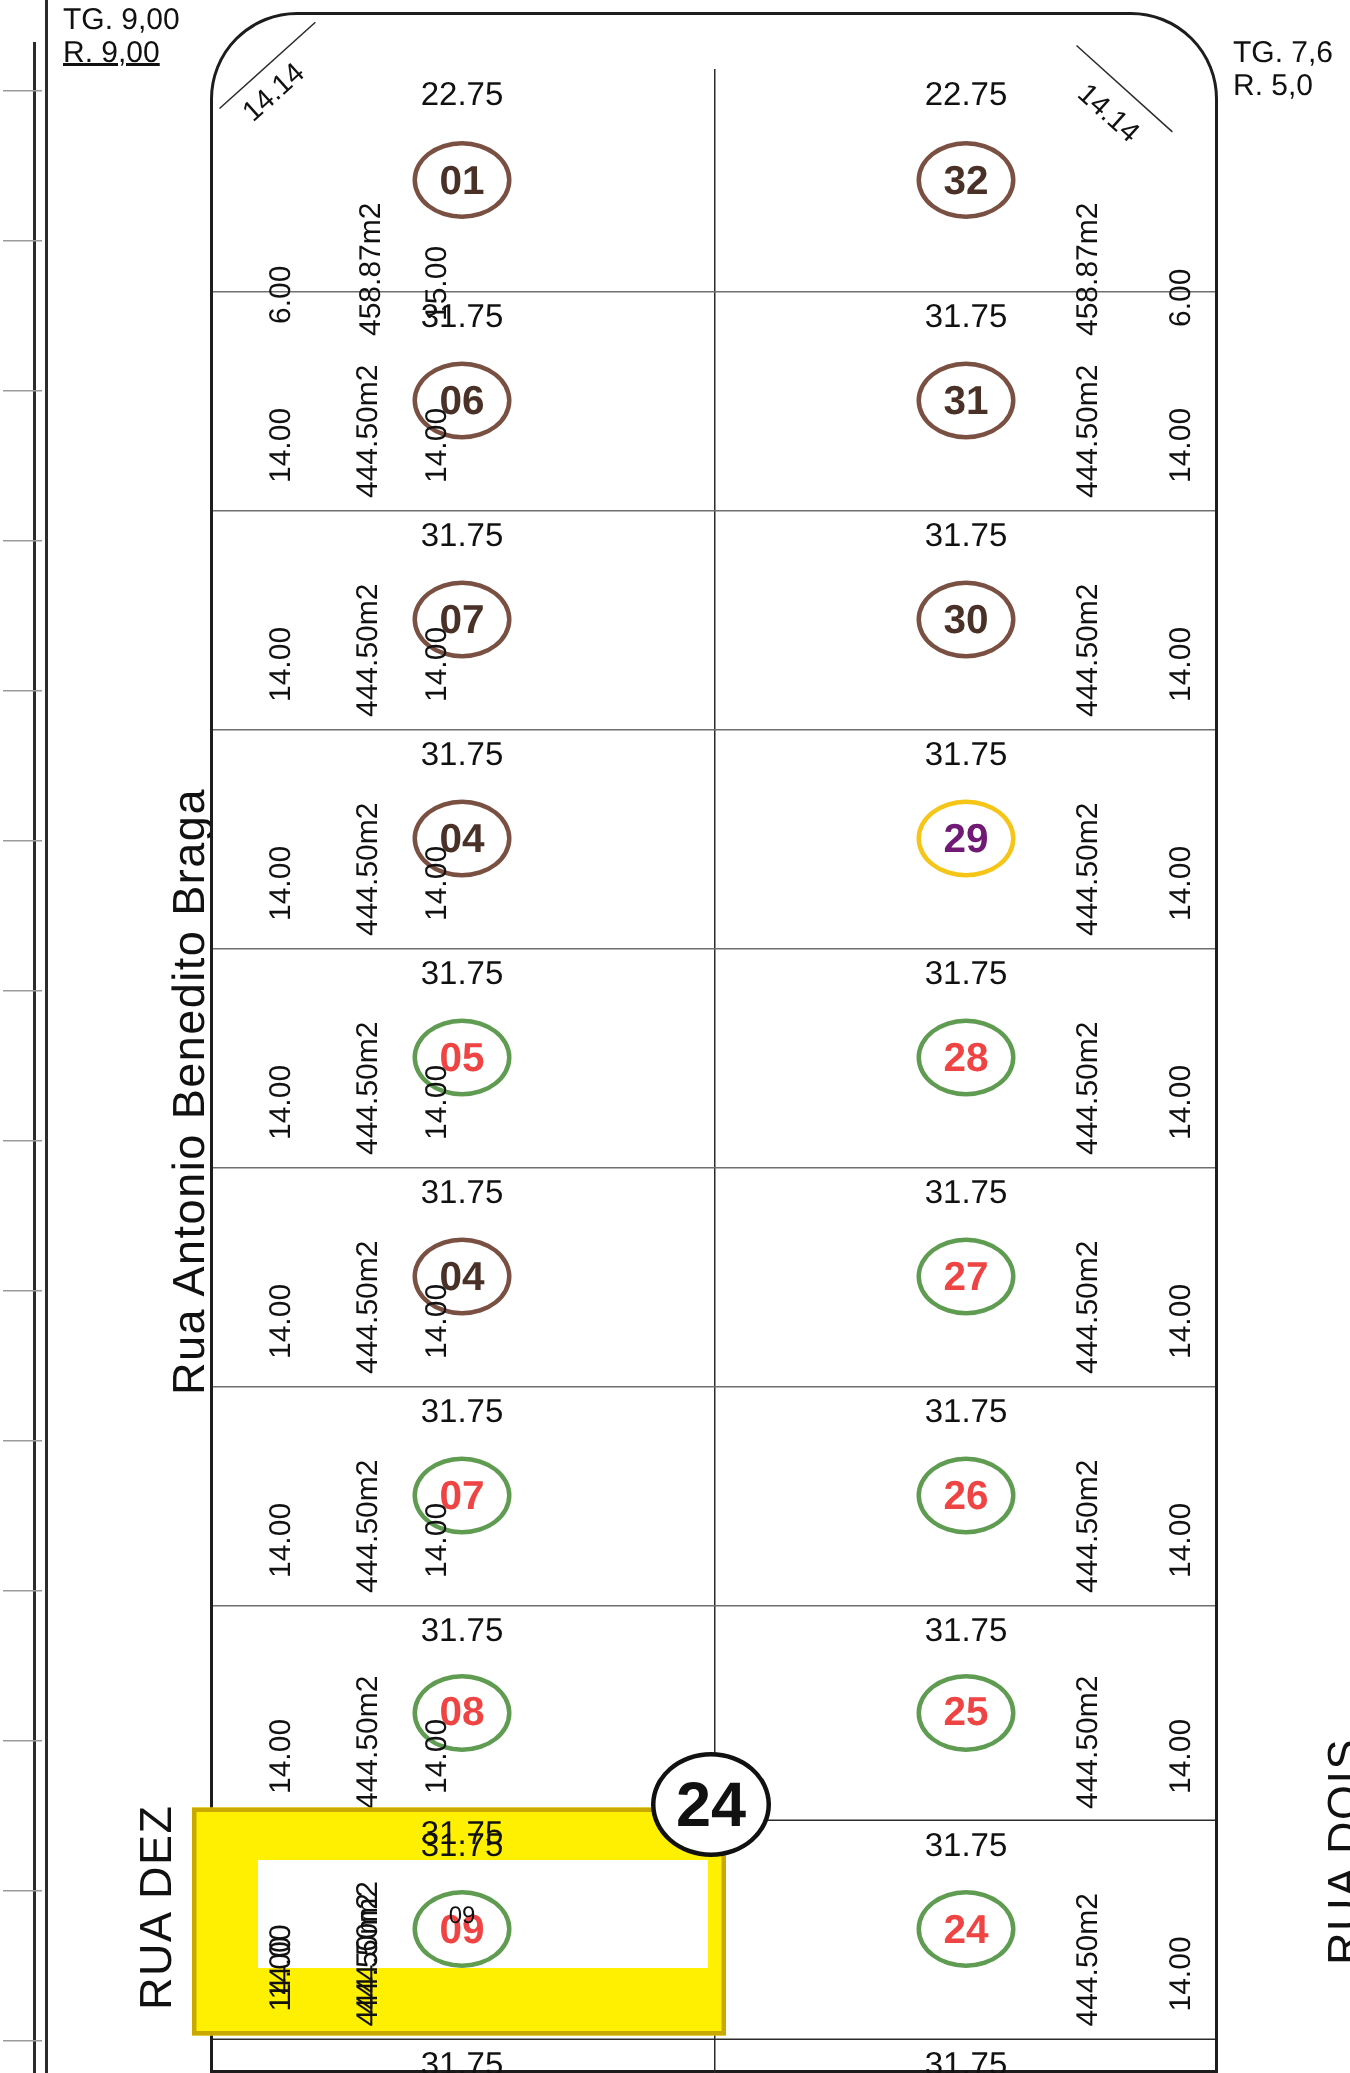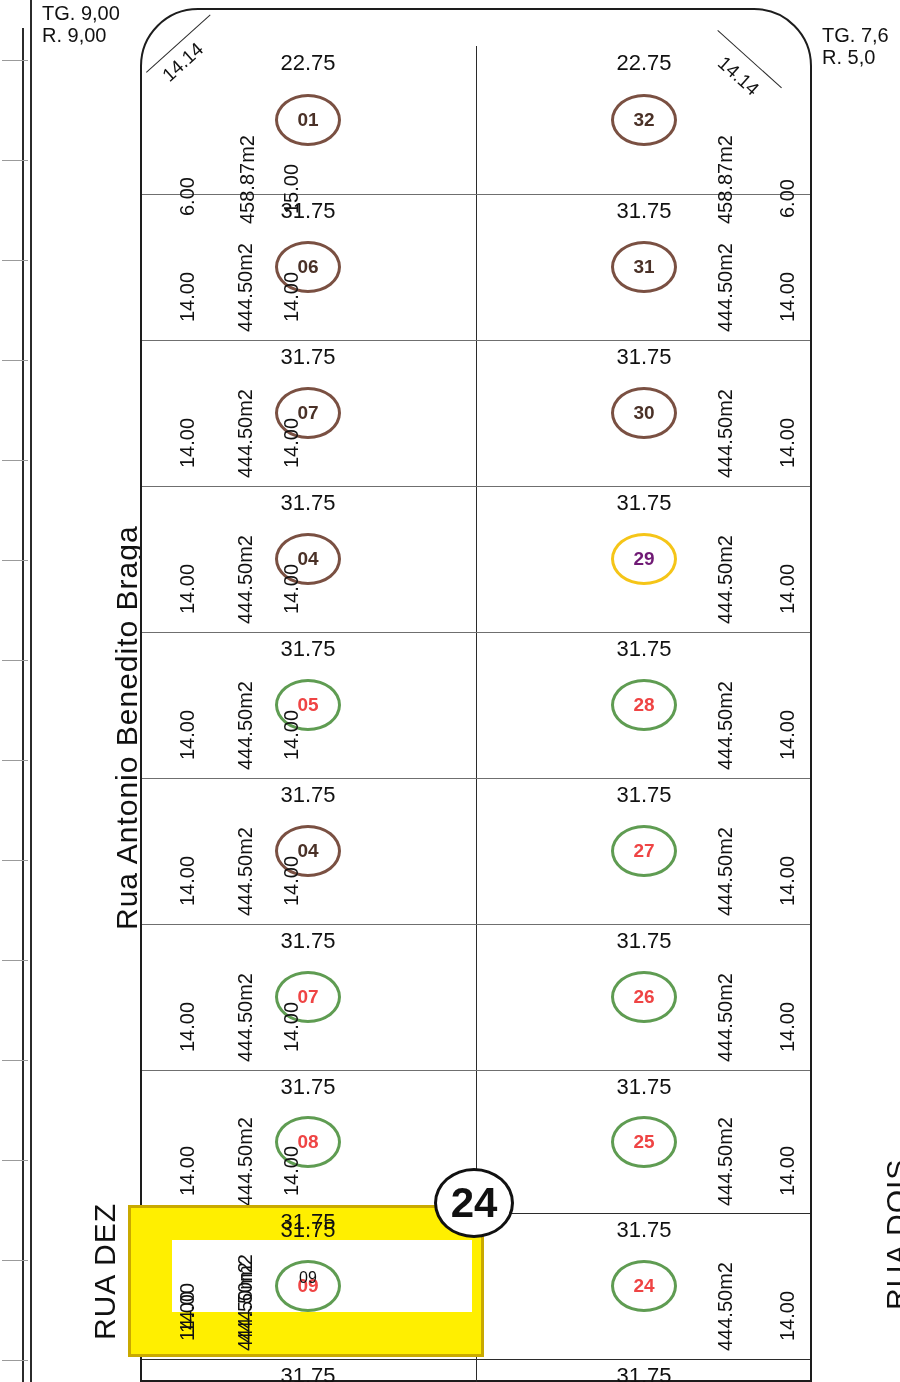--- a/index.html
+++ b/index.html
@@ -77,21 +77,21 @@
     position:absolute;
     width:336px;
     box-sizing:border-box;
   }
   .lot .num{
     position:absolute;left:50%;top:50%;
     transform:translate(-50%,-50%);
     width:60px;height:46px;border-radius:50%;
     border:3px solid #5b3a2e;
     display:flex;align-items:center;justify-content:center;
-    font-size:19px;font-weight:700;color:#3b2a22;
+    font-size:27px;font-weight:700;color:#3b2a22;
     background:transparent;
     letter-spacing:0px;
   }
   .lot .num.green{border-color:#5f9c52;color:#ef4444;}
   .lot .num.yellow{border-color:#f5c518;color:#701a75;}
   .lot .num.brownlite{border-color:#7a5042;color:#4a3127;}
 
   .front{
     position:absolute;left:50%;transform:translateX(-50%);
     top:4px;font-size:22px;color:#111;letter-spacing:0px;
@@ -166,21 +166,21 @@
       <div style="top:1100px"></div>
     <div style="top:1200px"></div>
       <div style="top:1300px"></div>
   </div>
 
   <div class="vname" style="left:88px;top:1340px;">RUA  DEZ</div>
   <div class="vname" style="left:110px;top:930px;">Rua Antonio Benedito Braga</div>
   <div class="vname" style="left:880px;top:1310px;">RUA DOIS</div>
 
   <div class="tg-label" style="left:42px;top:2px;">TG.  9,00</div>
-  <div class="tg-label" style="left:42px;top:24px;">R.  9,00</div>
+  <div class="tg-label" style="left:42px;top:24px;text-decoration:underline;">R.  9,00</div>
   <div class="tg-label" style="left:822px;top:24px;">TG.  7,6</div>
   <div class="tg-label" style="left:822px;top:46px;">R.  5,0</div>
 
   <div class="block">
     <div class="block-outline"></div>
     <div class="mid-divider"></div>
 
     <div class="chamfer l"></div>
     <div class="chamfer r"></div>
     <div style="position:absolute;left:18px;top:62px;font-size:19px;transform:rotate(-42deg);transform-origin:0 0;">14.14</div>

